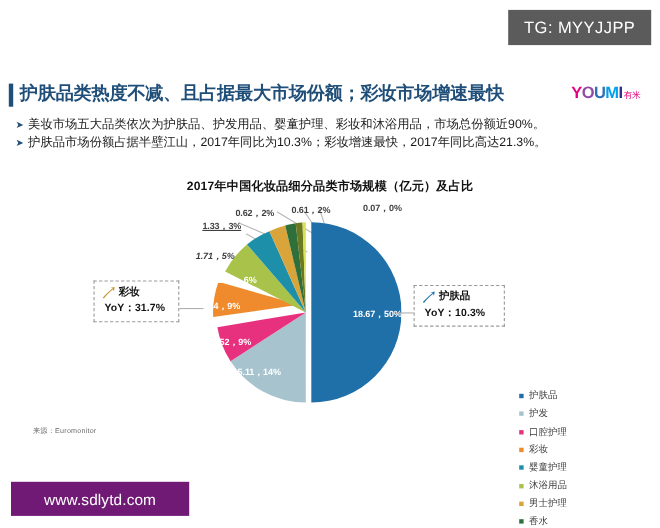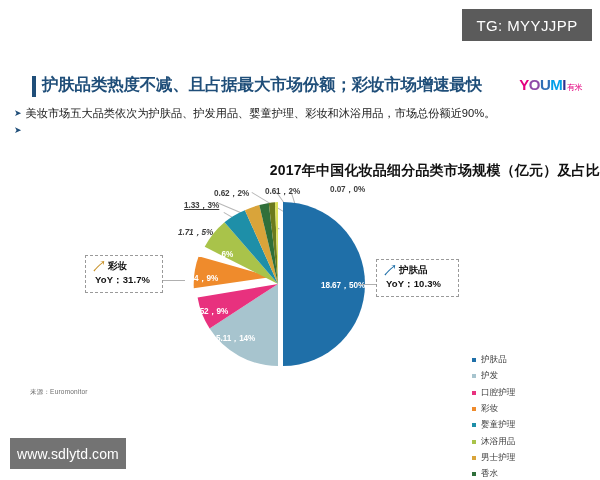--- a/index.html
+++ b/index.html
@@ -29,21 +29,21 @@
     letter-spacing: 0.4px;
     display: flex;
     align-items: center;
     justify-content: center;
   }
 
   
   .slide-header {
     position: absolute;
     top: 74px;
-    left: 32px;
+    left: 8px;
     right: 10px;
     height: 26px;
     text-align: center;
   }
   .title-bar {
     position: absolute;
     left: 0;
     top: 2px;
     width: 4px;
     height: 21px;
@@ -109,22 +109,22 @@
     top: 150px;
     left: 0;
     width: 600px;
     height: 240px;
   }
   .chart-title {
     position: absolute;
     top: 12px;
     left: 0;
     width: 600px;
-    text-align: right;
-    font-size: 14px;
+    text-align: center;
+    font-size: 11px;
     font-weight: bold;
     color: #111111;
     letter-spacing: 0.2px;
   }
 
   .pie-wrap {
     position: absolute;
     left: 193px;
     top: 48px;
     width: 172px;
@@ -218,23 +218,23 @@
     font-size: 6.5px;
     color: #6d6d6d;
     letter-spacing: 0.2px;
   }
 
   
   .site-watermark {
     position: absolute;
     left: 10px;
     top: 438px;
-    width: 116px;
+    width: 162px;
     height: 31px;
-    background: #737373;
+    background: #701a75;
     color: #ffffff;
     font-size: 14px;
     display: flex;
     align-items: center;
     justify-content: center;
     letter-spacing: 0.1px;
   }
 </style>
 </head>
 <body>
@@ -254,20 +254,21 @@
   </div>
 </div>
 
 <div class="bullets">
   <div class="bullet-row">
     <span class="bullet-mark">➤</span>
     <span>美妆市场五大品类依次为护肤品、护发用品、婴童护理、彩妆和沐浴用品，市场总份额近90%。</span>
   </div>
   <div class="bullet-row">
     <span class="bullet-mark">➤</span>
+    <span>护肤品市场份额占据半壁江山，2017年同比为10.3%；彩妆增速最快，2017年同比高达21.3%。</span>
   </div>
 </div>
 
 <div class="chart-region">
 
   <div class="chart-title">2017年中国化妆品细分品类市场规模（亿元）及占比</div>
 
   <div class="leader" style="left:224px; top:62px; width:56px; transform:rotate(30deg);"></div>
   <div class="leader" style="left:217px; top:52px; width:68px; transform:rotate(23deg);"></div>
   <div class="leader" style="left:252px; top:42px; width:45px; transform:rotate(31deg);"></div>

